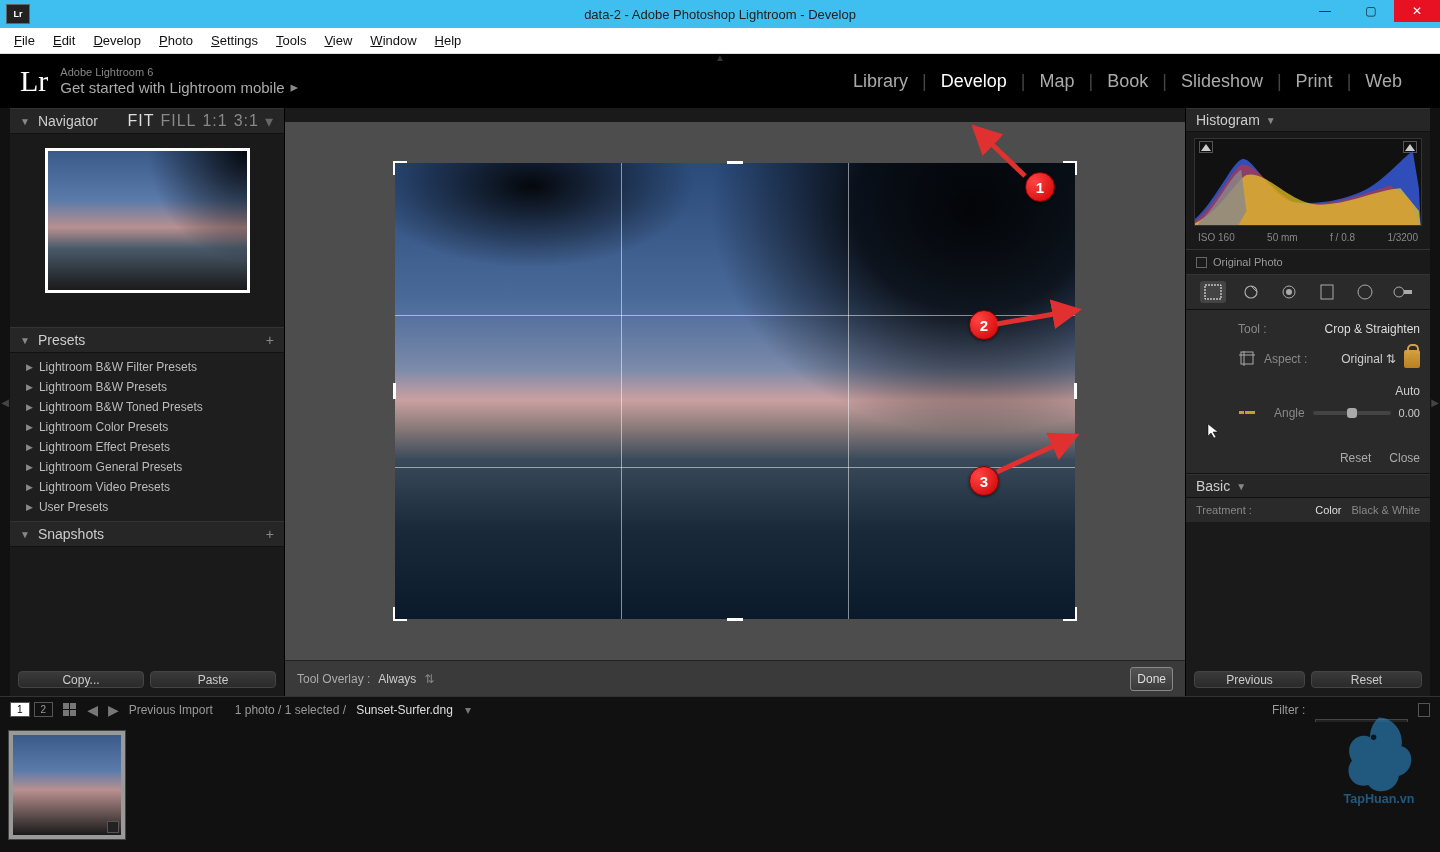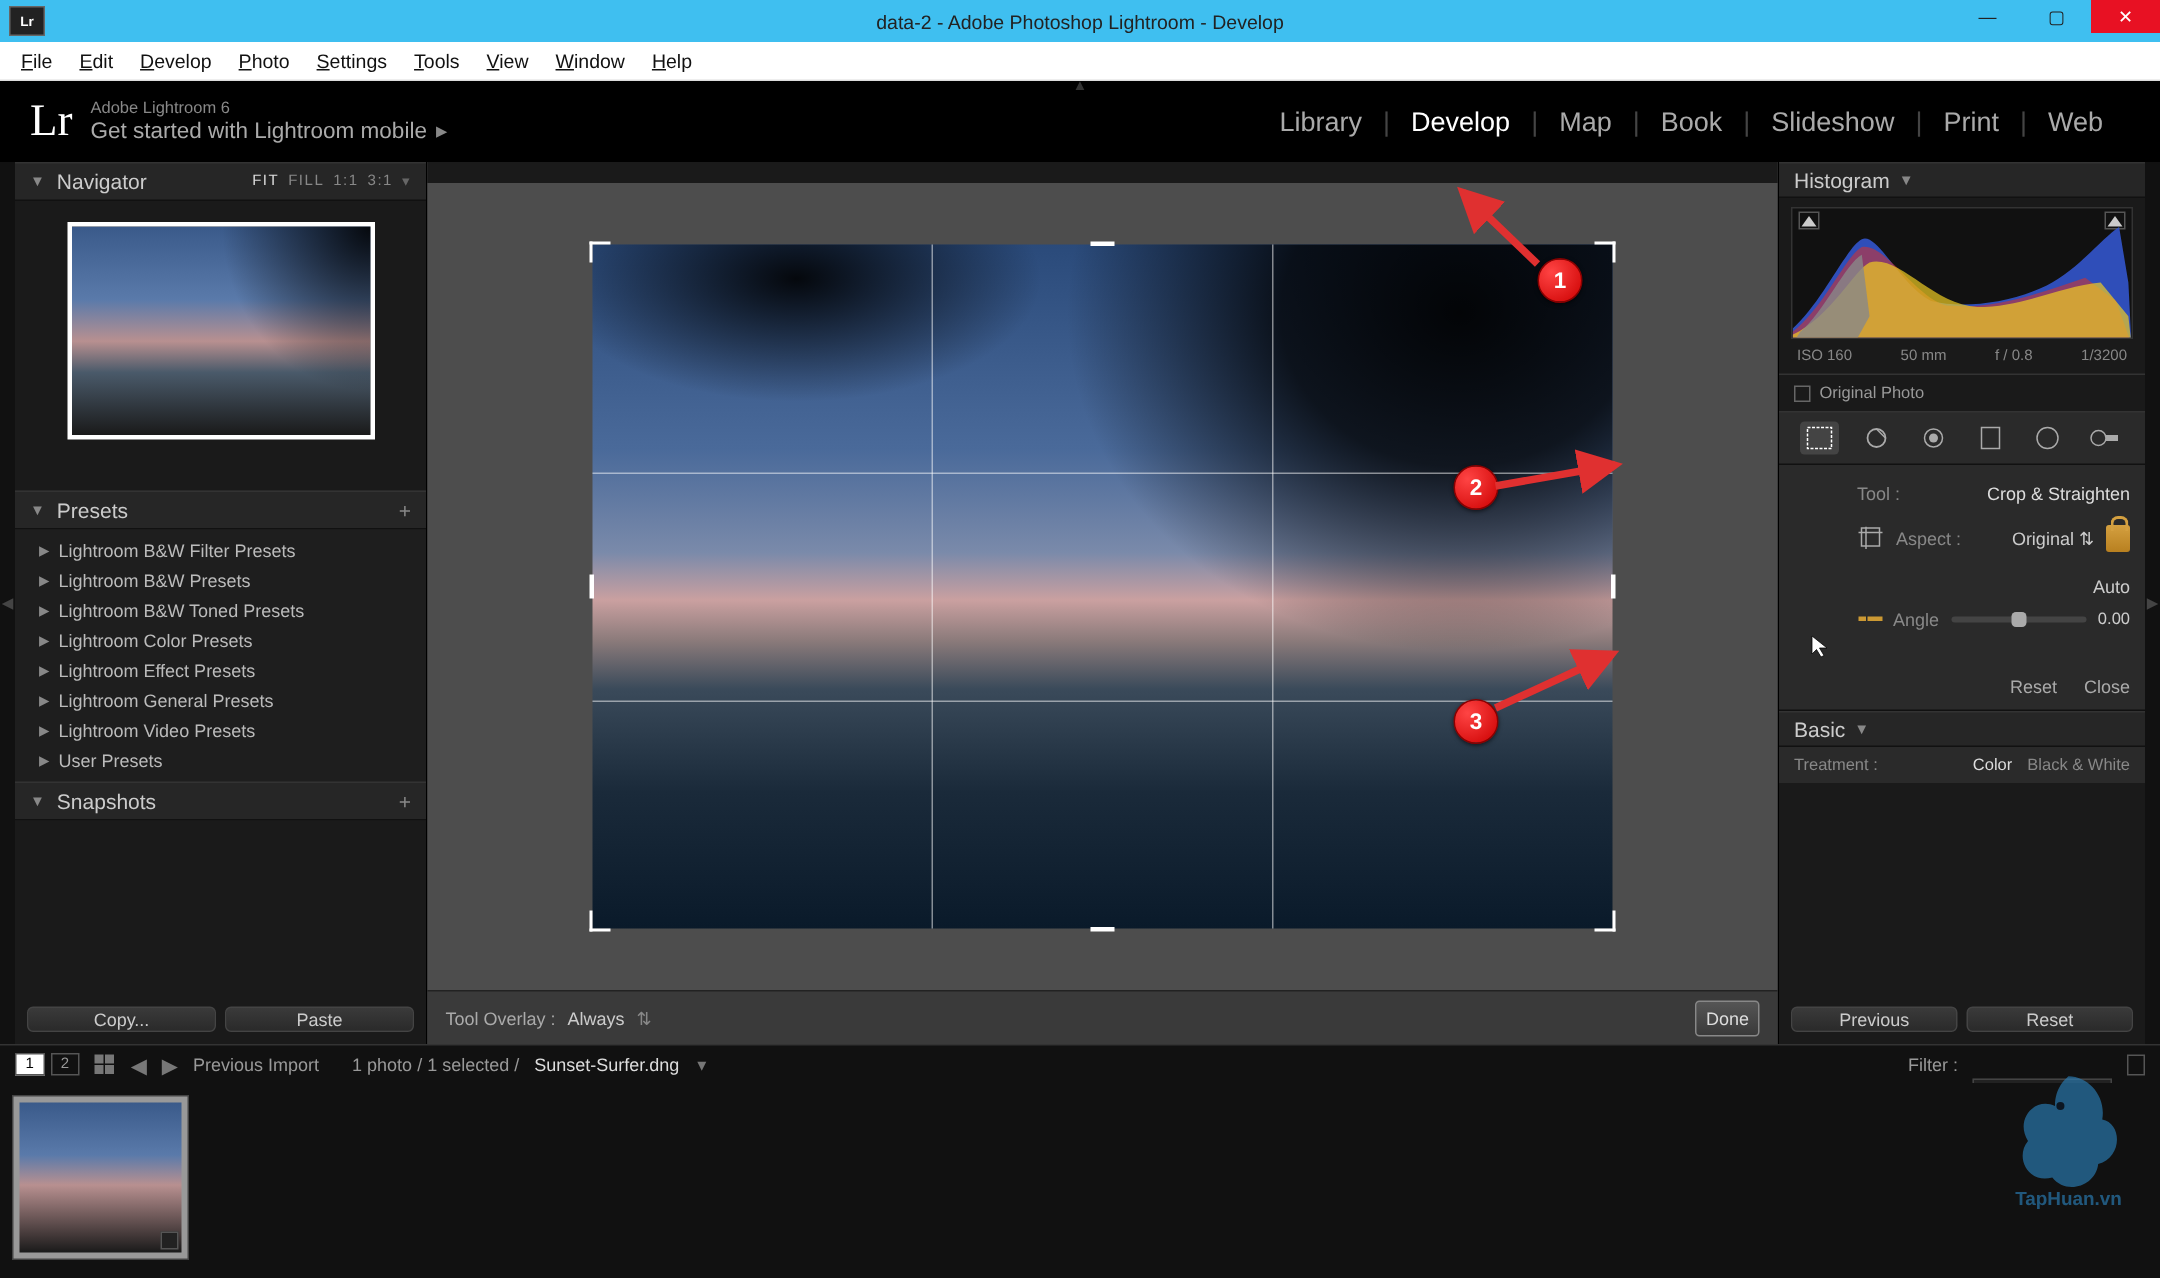--- a/index.html
+++ b/index.html
@@ -35,21 +35,21 @@
 .identity .top-chevron { position: absolute; left: 50%; top: -2px; transform: translateX(-50%); color: #333; font-size: 10px; }
 
 
 .workspace { flex: 1; display: flex; background: #1a1a1a; overflow: hidden; }
 
 
 .left-group { width: 275px; background: #1a1a1a; display: flex; flex-direction: column; border-right: 1px solid #000; }
 .panel-header { height: 26px; display: flex; align-items: center; justify-content: space-between; padding: 0 10px; color: #ccc; font-size: 14px; background: #262626; border-top: 1px solid #333; border-bottom: 1px solid #111; }
 .panel-header .chevron { color: #888; font-size: 10px; margin-right: 4px; }
 .panel-header .title-row { display: flex; align-items: center; gap: 4px; }
-.navigator-controls { font-size: 10px; color: #888; letter-spacing: 1px; display: flex; gap: 6px; }
+.navigator-controls { font-size: 16px; color: #888; letter-spacing: 1px; display: flex; gap: 6px; align-items: center; }
 .navigator-controls .active { color: #ddd; }
 .navigator-body { padding: 14px; background: #1a1a1a; }
 .nav-thumb { width: 205px; height: 145px; border: 3px solid #fff; margin: 0 auto 20px; background: linear-gradient(to bottom, #3a5a8a 0%, #5a7aaa 35%, #b89090 55%, #4a5a6a 70%, #1a1a1a 100%); position: relative; overflow: hidden; }
 .nav-thumb::after { content:""; position:absolute; right:0; top:0; width:50%; height:80%; background: radial-gradient(ellipse at top right, rgba(0,0,0,0.9) 0%, transparent 70%); }
 
 .presets-body { background: #1e1e1e; padding: 4px 0; font-size: 12px; color: #bbb; }
 .preset-row { display: flex; align-items: center; gap: 6px; padding: 3px 16px; }
 .preset-row .tri { color: #888; font-size: 9px; }
 
 .left-buttons { display: flex; gap: 6px; padding: 8px; background: #1a1a1a; }
@@ -435,21 +435,21 @@
           </div>
           <div class="flex" style="gap:8px">
             <span style="color:#ccc"><span>Original</span> ⇅</span>
             <div class="lock-icon"></div>
           </div>
         </div>
         <div class="row" style="justify-content:flex-end;margin-top:8px">
           <span style="color:#ccc">Auto</span>
         </div>
         <div class="row">
-          <div class="flex" style="gap:6px">
+          <div class="flex" style="gap:18px">
             <svg width="18" height="14">
                 <rect x="1" y="5" width="5" height="3" fill="#cc9933"></rect>
                 <rect x="7" y="5" width="10" height="3" fill="#cc9933"></rect>
               </svg>
             <span class="label-gray">Angle</span>
           </div>
           <div class="angle-slider-track">
               <div class="thumb"></div>
             </div>
           <span style="color:#ccc;font-size:11px">0.00</span>

